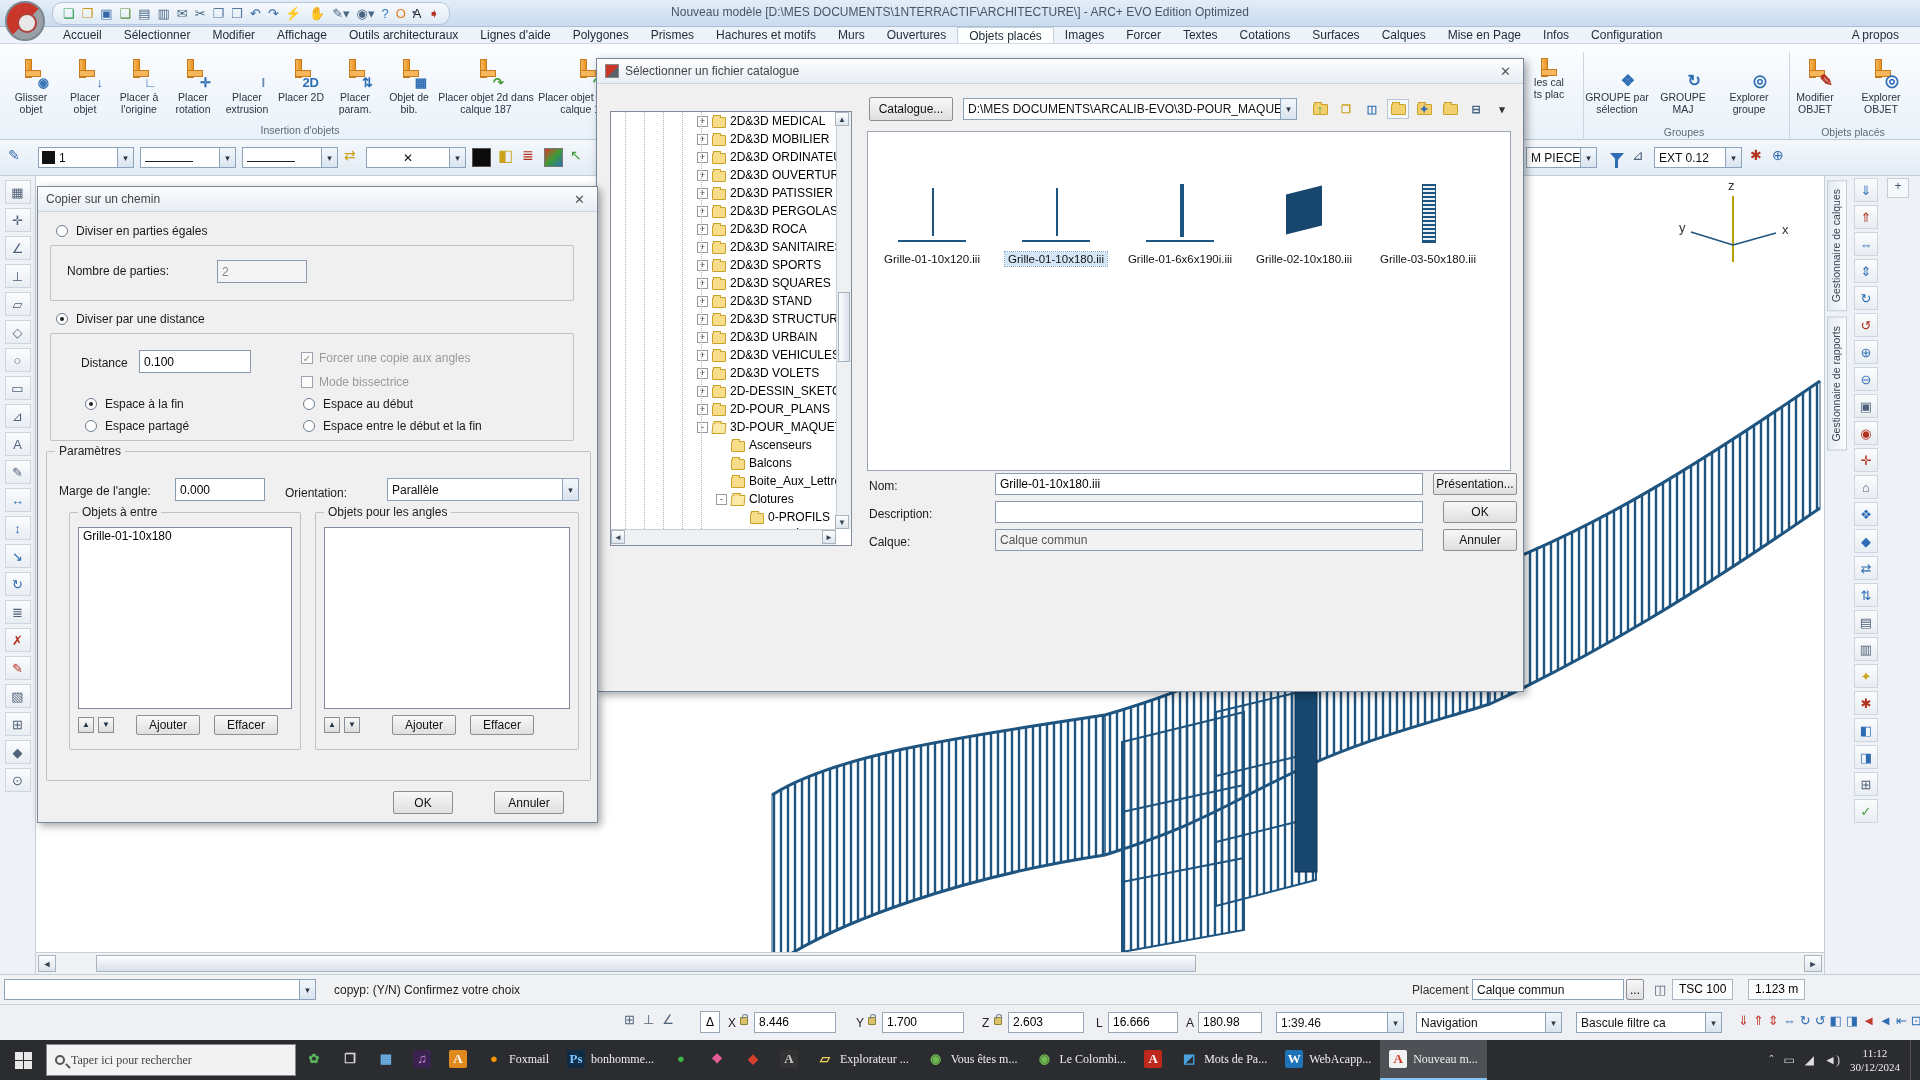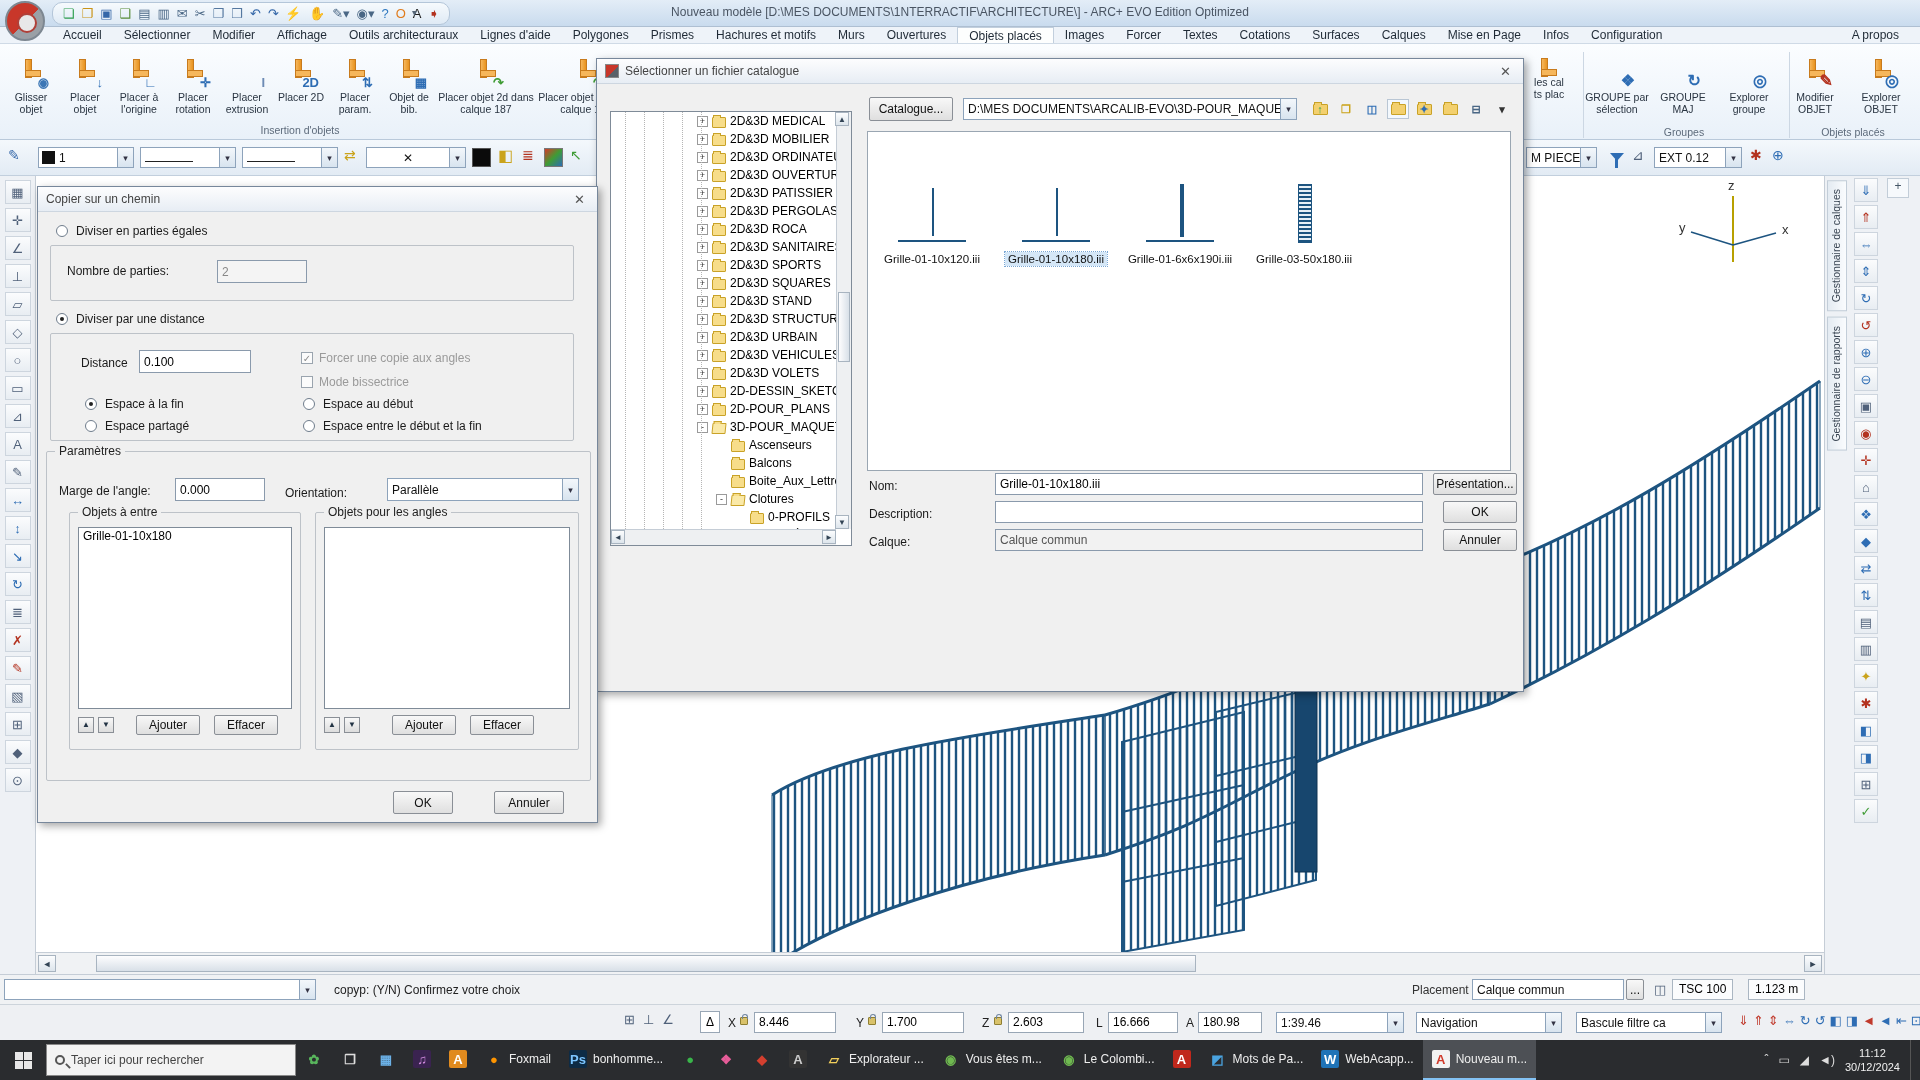--- a/index.html
+++ b/index.html
@@ -55,21 +55,21 @@
   #hthumb{position:absolute;left:60px;top:2px;width:1100px;height:17px;background:linear-gradient(#fdfdfe,#d8e0e8);border:1px solid #a8b4c0;}
   
   #promptrow{position:absolute;left:0;top:974px;width:1920px;height:30px;background:#f0f2f4;border-top:1px solid #c5cdd6;font-size:12px;}
   #coordrow{position:absolute;left:0;top:1004px;width:1920px;height:36px;background:#eef0f3;border-top:1px solid #cdd4db;font-size:12px;}
   .sfield{position:absolute;top:7px;height:21px;background:#fff;border:1px solid #98a6b5;font-size:12px;padding:2px 4px;}
   .slabel{position:absolute;top:11px;font-size:12px;color:#222;}
   .minilock{position:absolute;top:12px;width:8px;height:8px;background:#d9c26a;border:1px solid #8f7f33;border-radius:1px;}
   .minilock::before{content:'';position:absolute;left:1px;top:-4px;width:4px;height:4px;border:1px solid #6f84a0;border-bottom:none;border-radius:3px 3px 0 0;}
   .statico{font-size:13px;line-height:1;}
   
-  #taskbar{position:absolute;left:0;top:1040px;width:1920px;height:40px;background:#2a2c2f;display:flex;align-items:stretch;color:#e8e8e8;}
+  #taskbar{position:absolute;left:0;top:1040px;width:1920px;height:40px;background:#2a2c2f;display:flex;align-items:stretch;color:#e8e8e8;font-family:Liberation Serif, serif;}
   #startbtn{width:46px;display:flex;align-items:center;justify-content:center;}
   .winlogo{display:grid;grid-template-columns:8px 8px;grid-template-rows:8px 8px;gap:1px;}
   .winlogo i{background:#e8e8e8;}
   #searchbox{width:250px;background:#f3f3f3;border:1px solid #888;display:flex;align-items:center;gap:6px;padding:0 8px;margin:4px 0;}
   .mag{width:10px;height:10px;border:2px solid #555;border-radius:50%;position:relative;flex:none;}
   .mag::after{content:'';position:absolute;left:8px;top:8px;width:6px;height:2px;background:#555;transform:rotate(45deg);}
   #searchtext{font-size:12px;color:#444;white-space:nowrap;overflow:hidden;}
   #tapps{display:flex;align-items:stretch;}
   .tapp{display:flex;align-items:center;gap:6px;padding:0 9px;border-bottom:2px solid transparent;font-size:12px;color:#eee;white-space:nowrap;}
   .tapp .tl:empty{display:none;}
@@ -893,20 +893,24 @@
         <div class="fthumb" data-kind="tpost"></div>
         <span class="fname">Grille-01-10x180.iii</span>
       </div>
 
 
       <div class="fitem" title="Grille-01-6x6x190i.iii">
         <div class="fthumb" data-kind="tpost2"></div>
         <span class="fname">Grille-01-6x6x190i.iii</span>
       </div>
 
+      <div class="fitem" title="Grille-02-10x180.iii">
+        <div class="fthumb" data-kind="panel"></div>
+        <span class="fname">Grille-02-10x180.iii</span>
+      </div>
 
       <div class="fitem" title="Grille-03-50x180.iii">
         <div class="fthumb" data-kind="rod"></div>
         <span class="fname">Grille-03-50x180.iii</span>
       </div>
     </div>
 
   <span class="dlabel" style="left:272px;top:420px;">Nom:</span>
   <input class="field" style="left: 398px; top: 414px; width: 428px; height: 22px;" value="Grille-01-10x180.iii">
   <span class="dlabel" style="left:272px;top:448px;">Description:</span>

